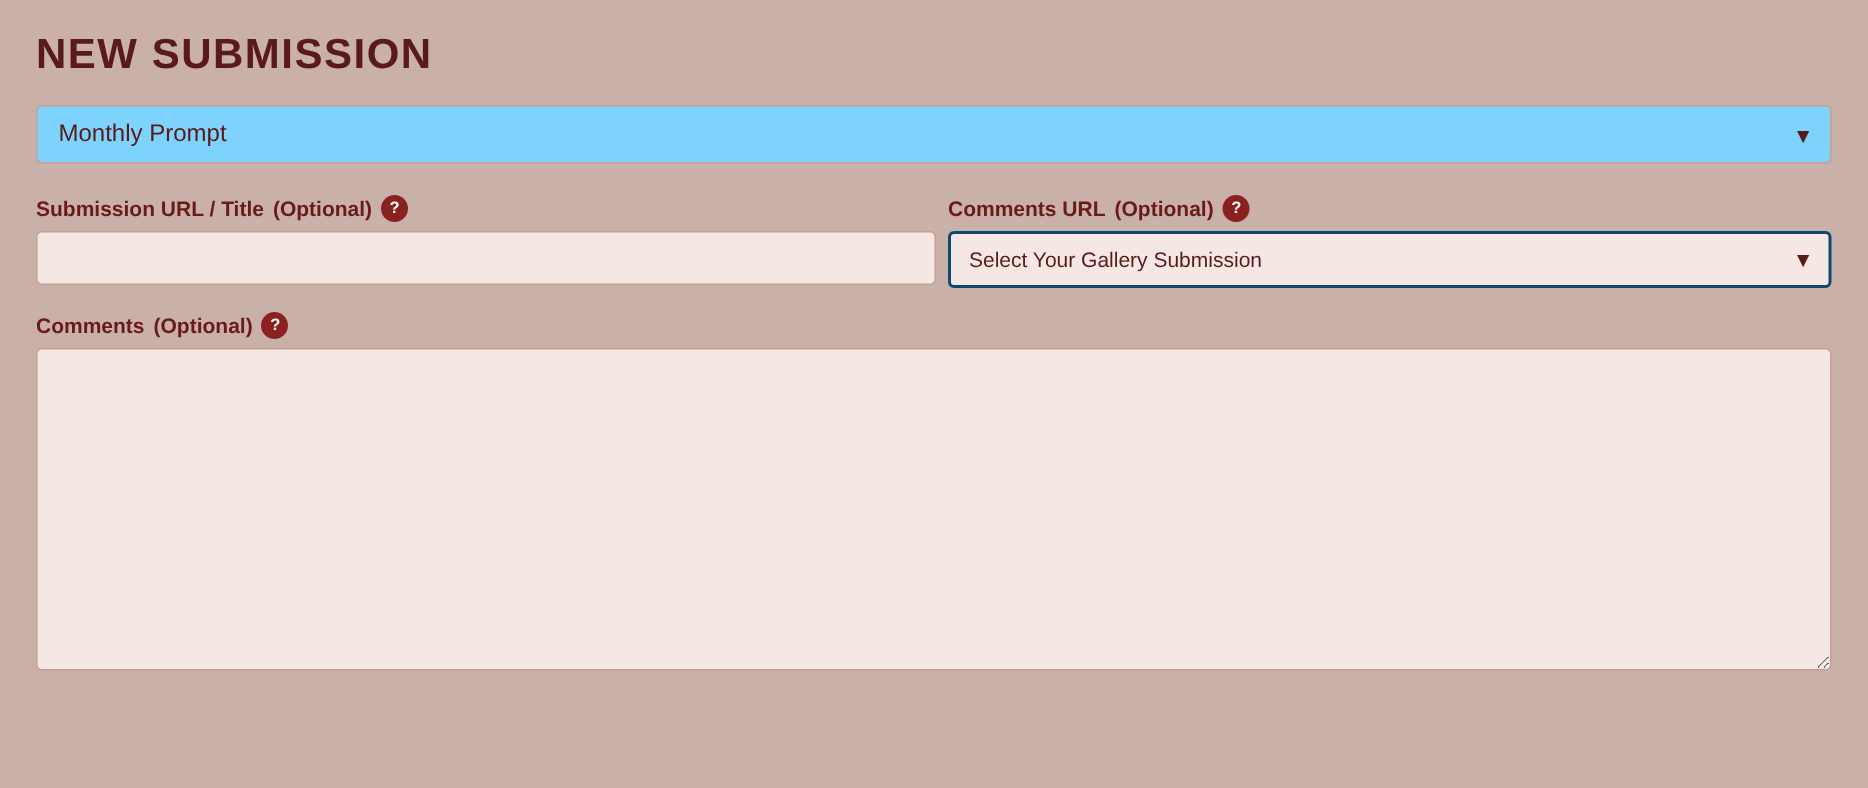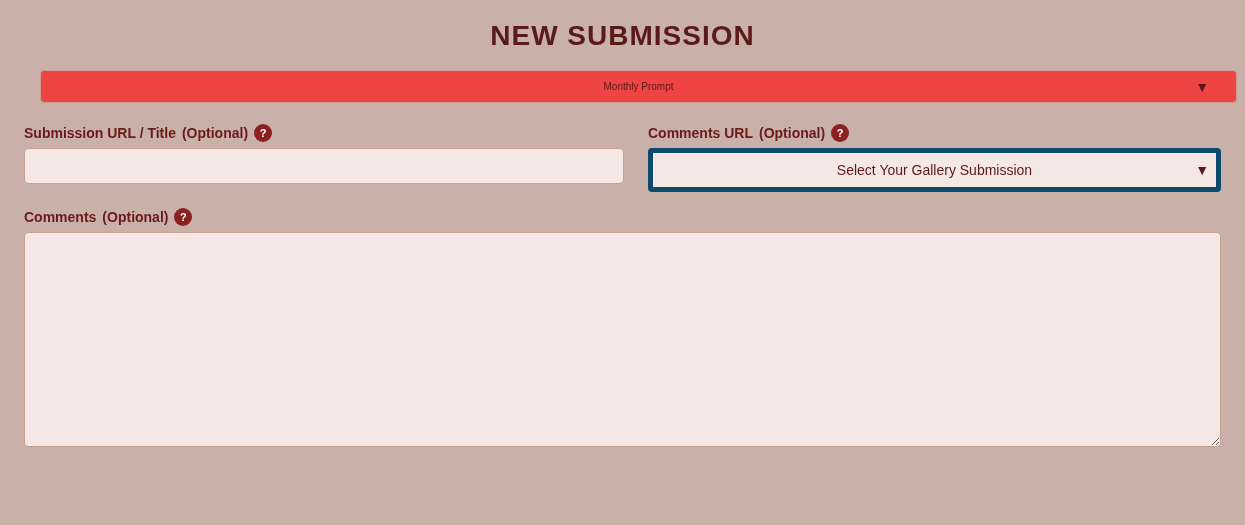--- a/index.html
+++ b/index.html
@@ -1,19 +1,18 @@
 <!DOCTYPE html>
 <html><head>
   <meta charset="utf-8">
   <style>
     * {
       box-sizing: border-box;
       margin: 0;
       padding: 0;
-      text-align: center;
     }
 
     body {
       background-color: #c9b0a8;
       font-family: Arial, sans-serif;
       width: 1245px;
       min-height: 525px;
       padding: 20px 24px;
     }
 
@@ -52,50 +51,49 @@
       flex-shrink: 0;
     }
 
     .section {
       margin-bottom: 16px;
     }
 
     .prompt-select {
       width: 100%;
       padding: 10px 14px;
-      background-color: #ef4444;
+      background-color: #7dd3fc;
       border: 1px solid #c9a090;
       border-radius: 4px;
-      font-size: 10px;
+      font-size: 16px;
       color: #5a1a1a;
       appearance: none;
       -webkit-appearance: none;
       cursor: pointer;
       outline: none;
-      margin-left: 16px;
     }
 
     .select-wrapper {
       position: relative;
       width: 100%;
     }
 
     .select-wrapper .chevron {
       position: absolute;
       right: 12px;
       top: 50%;
       transform: translateY(-50%);
       pointer-events: none;
       color: #5a1a1a;
       font-size: 14px;
     }
 
     .two-col {
       display: flex;
-      gap: 24px;
+      gap: 8px;
       margin-bottom: 16px;
       margin-top: 21px;
     }
 
     .col-left {
       flex: 0 0 600px;
     }
 
     .col-right {
       flex: 1;
@@ -109,21 +107,21 @@
       border-radius: 4px;
       font-size: 14px;
       color: #5a1a1a;
       outline: none;
     }
 
     .gallery-select {
       width: 100%;
       padding: 9px 12px;
       background-color: #f5e8e4;
-      border: 5px solid #0c4a6e;
+      border: 2px solid #0c4a6e;
       border-radius: 4px;
       font-size: 14px;
       color: #5a1a1a;
       appearance: none;
       -webkit-appearance: none;
       cursor: pointer;
       outline: none;
     }
 
     .comments-textarea {

